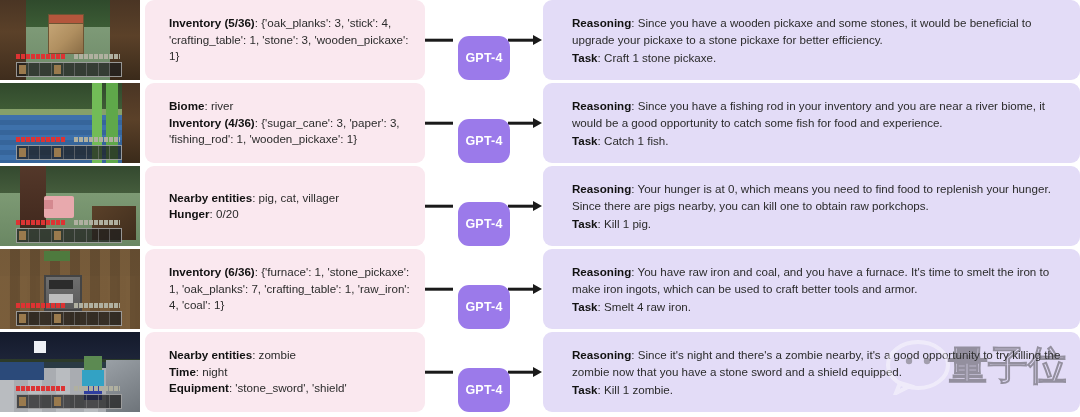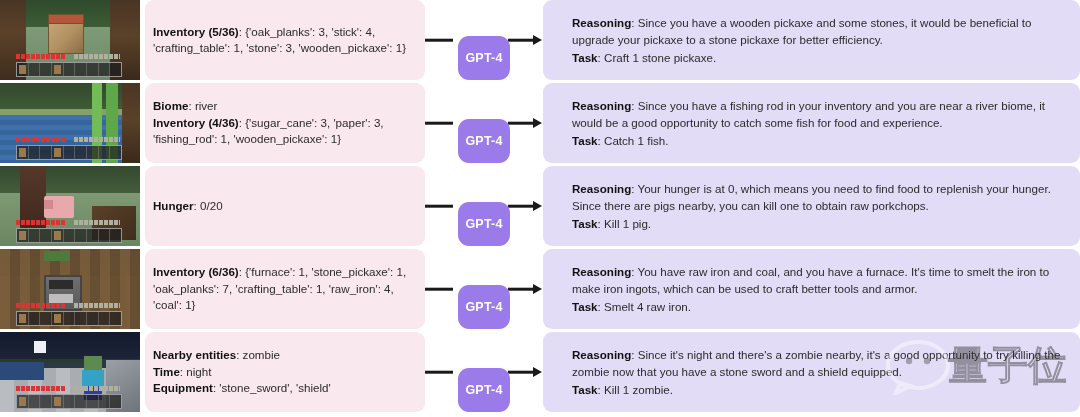--- a/index.html
+++ b/index.html
@@ -88,21 +88,21 @@
   .slot.s::after { background:#9d9d9d; }
   .slot.r::after { background:#c0623c; }
 
   
   .obs {
     margin-left: 5px;
     width: 280px;
     flex: 0 0 280px;
     background: #fae8ef;
     border-radius: 9px;
-    padding: 8px 11px 8px 8px;
+    padding: 8px 11px 8px 24px;
     box-sizing: border-box;
     font-size: 11.6px;
     line-height: 16.5px;
     color: #2b2b2b;
     display: flex;
     flex-direction: column;
     justify-content: center;
   }
   .obs b, .rsn b { font-weight: 700; color:#111; }
 
@@ -302,20 +302,21 @@
             <div class="slot"></div>
             <div class="slot"></div>
           <div class="slot r"></div>
             <div class="slot"></div>
             <div class="slot g"></div>
         </div>
       </div>
     </div>
 
     <div class="obs">
+        <div><b>Nearby entities</b>: <span>pig, cat, villager</span></div>
         <div><b>Hunger</b>: <span>0/20</span></div>
       </div>
 
     <div class="conn">
       <div class="wire-l"></div>
       <div class="node">GPT-4</div>
       <div class="wire-r"></div>
       <div class="arrow-head"></div>
     </div>
 

